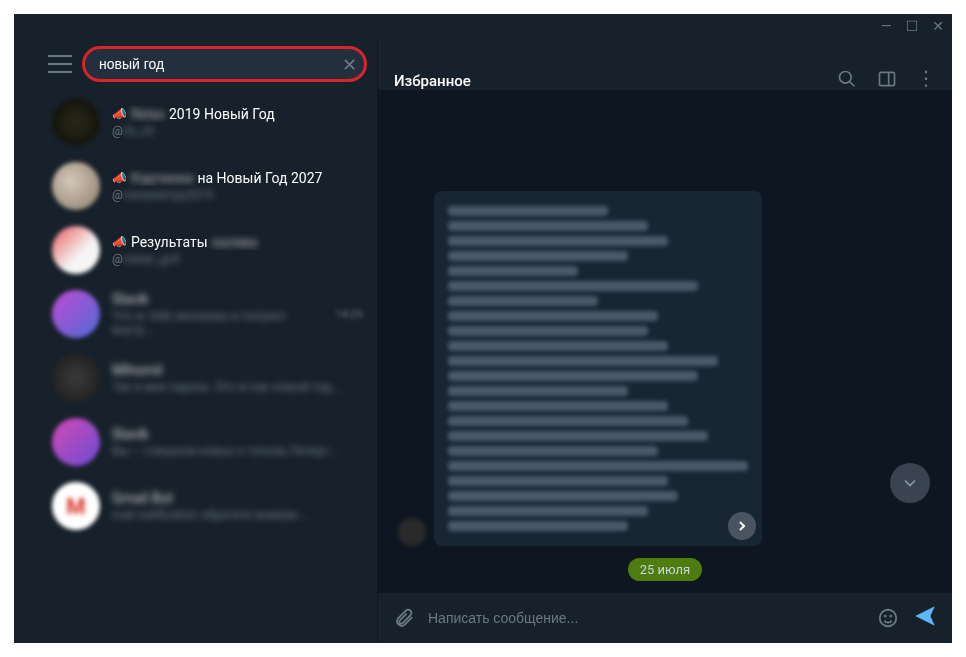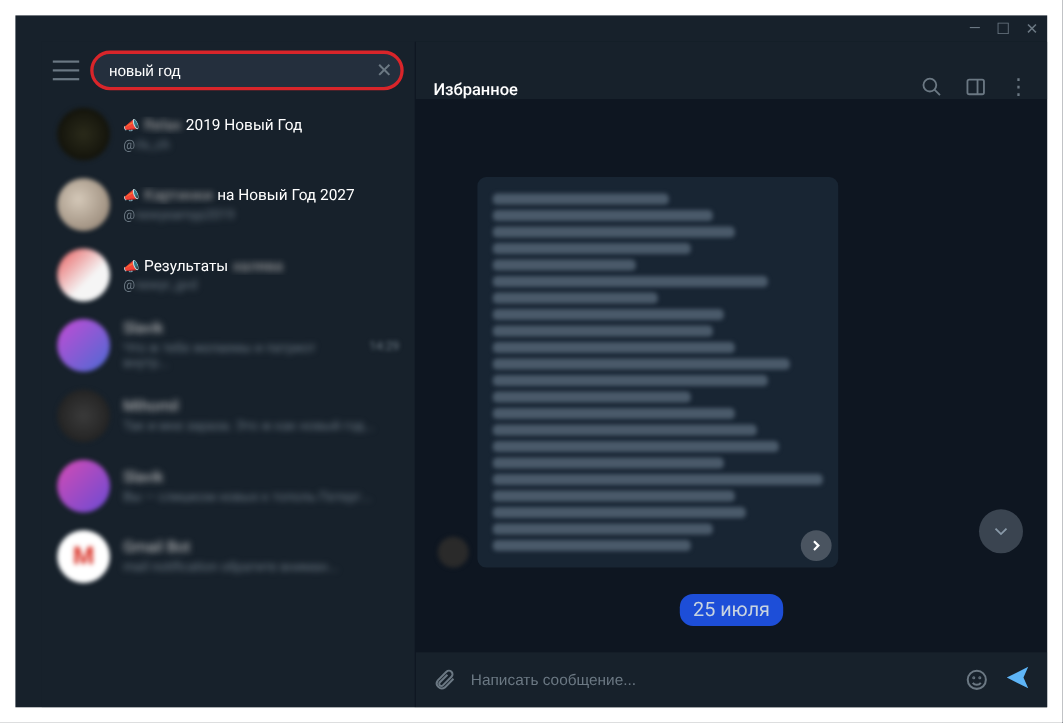--- a/index.html
+++ b/index.html
@@ -48,21 +48,21 @@
 
 .chat-body { flex: 1; padding: 12px 20px; overflow: hidden; display: flex; flex-direction: column; justify-content: flex-end; position: relative; }
 .bubble-wrap { display: flex; align-items: flex-end; gap: 8px; margin-bottom: 12px; }
 .bubble-avatar { width: 28px; height: 28px; border-radius: 50%; background: #2a2a2a; filter: blur(2px); }
 .bubble { background: #182533; border-radius: 8px; padding: 10px 14px; max-width: 520px; position: relative; }
 .bubble-line { height: 10px; background: #4a5a6a; border-radius: 4px; margin: 5px 0; filter: blur(2px); }
 .scroll-next { position: absolute; right: 6px; bottom: 6px; width: 28px; height: 28px; background: #4a5460; border-radius: 50%; display: flex; align-items: center; justify-content: center; cursor: pointer; }
 .scroll-next svg { stroke: #fff; fill: none; }
 .scroll-down { position: absolute; right: 22px; bottom: 90px; width: 40px; height: 40px; background: #3a4450; border-radius: 50%; display: flex; align-items: center; justify-content: center; cursor: pointer; }
 .scroll-down svg { stroke: #8a9aa9; fill: none; }
-.date-pill { align-self: center; background: #1d4ed8; color: #c8d4e0; font-size: 18px; padding: 4px 12px; border-radius: 12px; margin: 12px 0; }
+.date-pill { align-self: center; background: #4d7c0f; color: #c8d4e0; font-size: 13px; padding: 4px 12px; border-radius: 12px; margin: 0 0; }
 
 .compose { height: 50px; background: #17212b; display: flex; align-items: center; padding: 0 14px; gap: 12px; }
 .attach, .emoji { width: 24px; height: 24px; cursor: pointer; display: flex; align-items: center; justify-content: center; }
 .attach svg, .emoji svg { stroke: #6b7883; fill: none; }
 .compose-input { flex: 1; background: transparent; border: none; outline: none; color: #86efac; font-size: 14px; }
 .compose-input::placeholder { color: #6b7883; }
 .send { cursor: pointer; }
 .send svg { fill: #5eb5f7; }
 
 .scroll-area { overflow-y: auto; flex: 1; }

